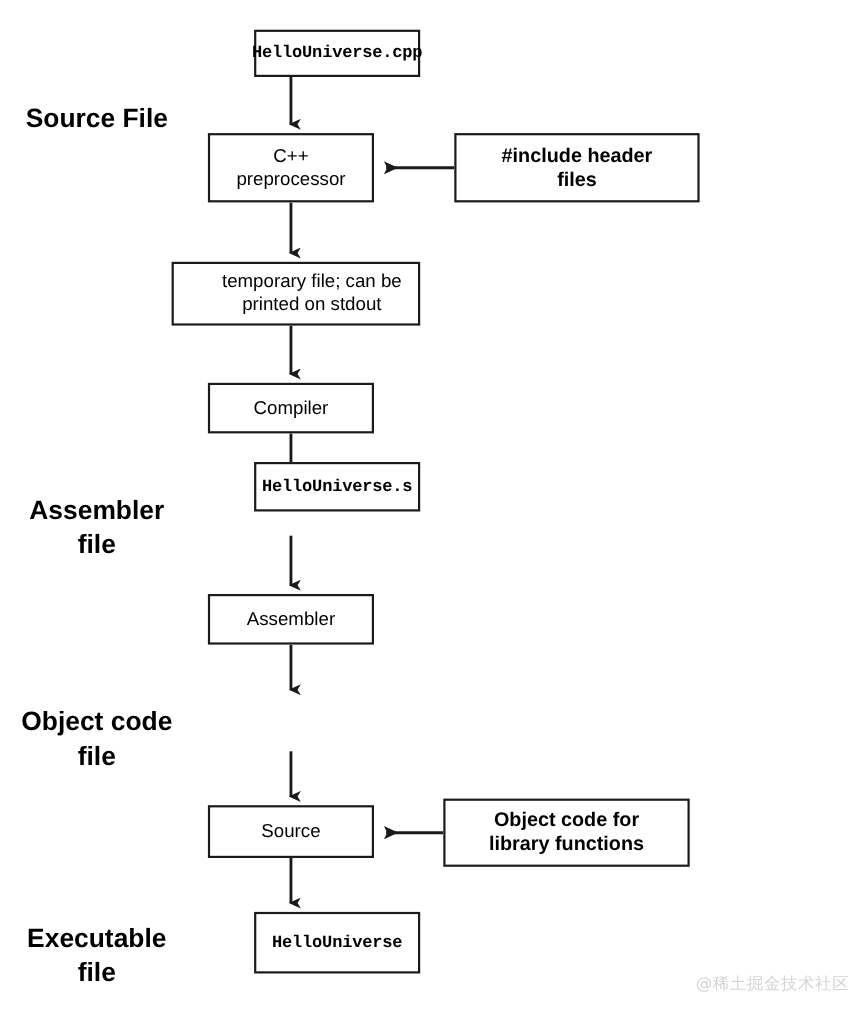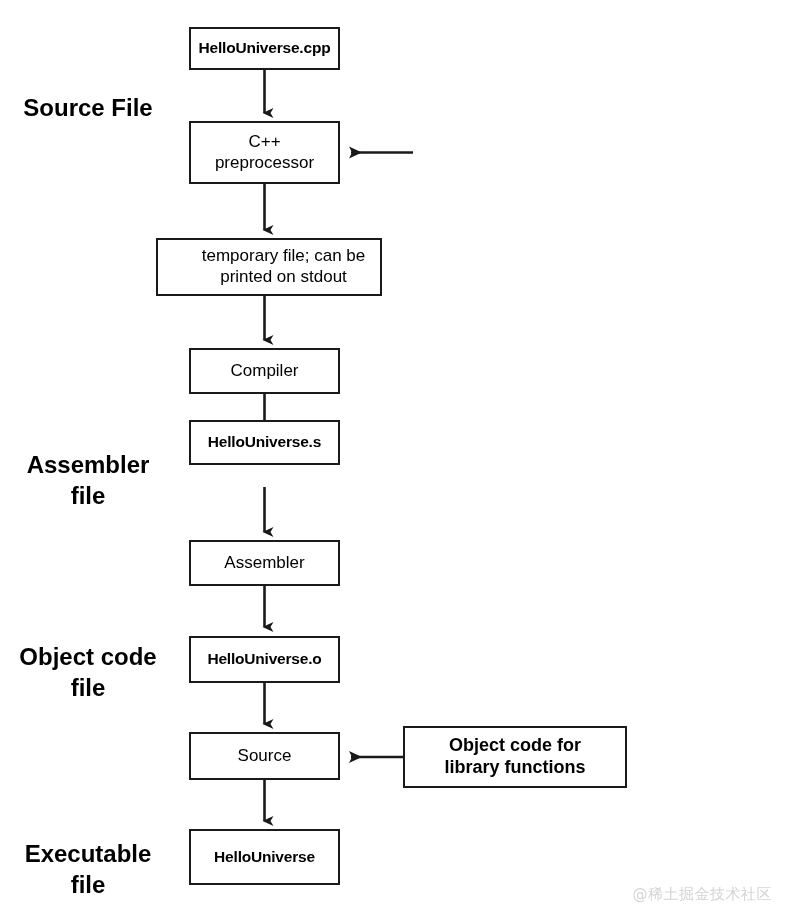--- a/index.html
+++ b/index.html
@@ -29,24 +29,25 @@
     border: 2.5px solid #1a1a1a;
     background: #ffffff;
     display: flex;
     align-items: center;
     justify-content: center;
     text-align: center;
     color: #000000;
     line-height: 1.22;
   }
   .node.mono {
-    font-family: Liberation Sans, sans-serif;
+    font-family: Liberation Mono, monospace;
     font-weight: bold;
     font-size: 15.5px;
     letter-spacing: -0.2px;
+    margin-left: 42px;
   }
   .node.sans {
     font-family: "Liberation Sans", sans-serif;
     font-weight: 400;
     font-size: 17px;
   }
   .node.sans-bold {
     font-family: "Liberation Sans", sans-serif;
     font-weight: bold;
     font-size: 18px;
@@ -139,32 +140,33 @@
   </div>
 
   <div class="node mono" style="left:189px; top:420px; width:151px; height:45px;">
     <span class="txt">HelloUniverse.s</span>
   </div>
 
   <div class="node sans" style="left:189px; top:540px; width:151px; height:46px;">
     <span class="txt">Assembler</span>
   </div>
 
-  <div class="node mono" style="left:189px; top:636px; width:151px; height:47px;">
-    <span class="txt">HelloUniverse.o</span>
-  </div>
 
   <div class="node sans" style="left:189px; top:732px; width:151px; height:48px;">
     <span class="txt">Source</span>
   </div>
 
   <div class="node mono" style="left:189px; top:829px; width:151px; height:56px;">
     <span class="txt">HelloUniverse</span>
   </div>
 
+  <div class="node sans-bold" style="left:413px; top:121px; width:223px; height:63px;">
+    <span class="txt">#include header
+files</span>
+  </div>
 
   <div class="node sans-bold" style="left:403px; top:726px; width:224px; height:62px;">
     <span class="txt">Object code for
 library functions</span>
   </div>
 
   <div class="watermark">@稀土掘金技术社区</div>
 
 </div>
 

